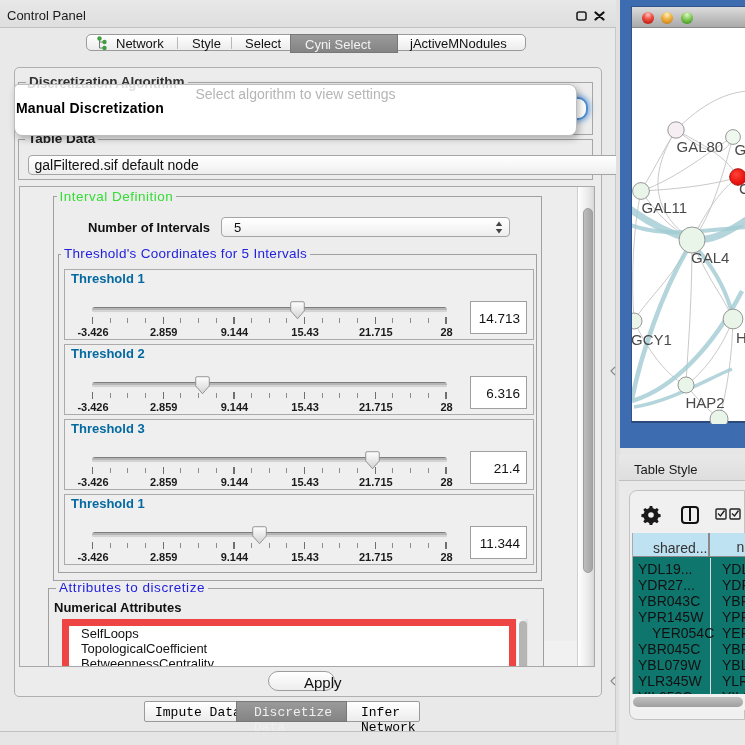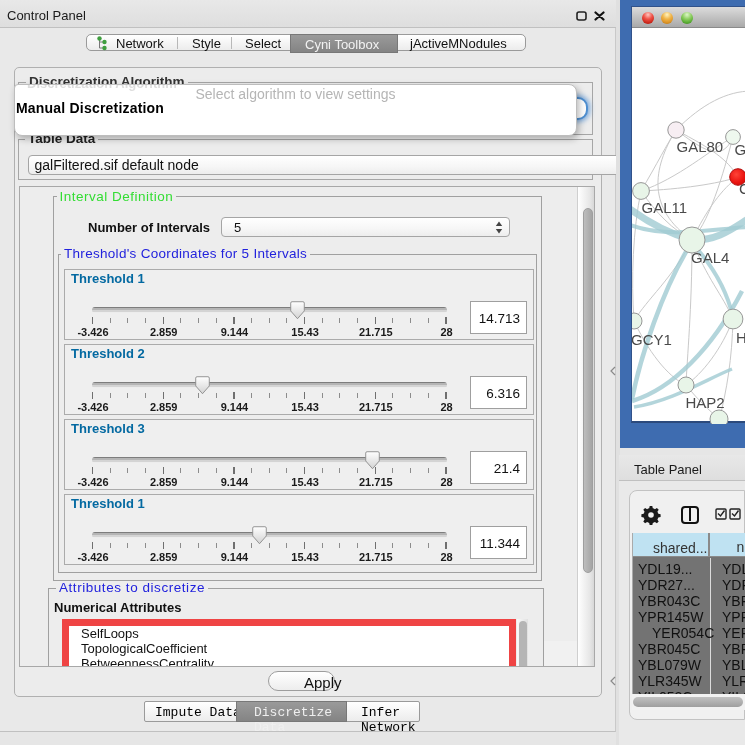--- a/index.html
+++ b/index.html
@@ -89,21 +89,21 @@
     <circle cx="2.5" cy="2.5" r="2.2" fill="#3f9e3f"></circle>
       <circle cx="7.5" cy="6" r="2.2" fill="#3f9e3f"></circle>
       <circle cx="7.5" cy="12" r="2.2" fill="#3f9e3f"></circle>
   </svg>
   <span class="ttxt" style="left:29px">Network</span>
   <div class="tsep" style="left:90px"></div>
   <span class="ttxt" style="left:105px">Style</span>
   <div class="tsep" style="left:144px"></div>
   <span class="ttxt" style="left:158px">Select</span>
   <div id="tabdark1">
-      <span>Cyni Toolbox</span>
+      <span>Cyni Select</span>
     </div>
   <span class="ttxt" style="left:323px">jActiveMNodules</span>
 </div>
 
 <div id="panelA" class="abs"></div>
 
 <div class="group" style="left:18px; top:82px; width:575px; height:53px;"></div>
 <span class="gtitle" style="left:26px; top:75px; background:#ececec; font-weight:bold; color:#333; position:absolute;">Discretization Algorithm</span>
 
 <div class="abs" style="left:540px; top:97px; width:48px; height:23px; border-radius:0 10px 10px 0; background:#fdfdfd; border:2px solid #4f8fd0; box-shadow:0 0 5px 2px rgba(90,150,215,.75);"></div>
@@ -311,21 +311,21 @@
       <text x="59" y="234">GAL4</text>
       <text x="-1" y="316">GCY1</text>
       <text x="104" y="314">H</text>
       <text x="53.5" y="379">HAP2</text>
     </g>
   </svg>
 </div>
 
 <div id="tpwin" class="abs">
   <div id="tptitle">
-      <span style="position:absolute; left:15px; top:7px; font-size:13px; color:#1a1a1a;">Table Panel</span>
+      <span style="position:absolute; left:15px; top:7px; font-size:13px; color:#1a1a1a;">Table Style</span>
     </div>
 </div>
 <div id="tpinner" class="abs"></div>
 
 <svg class="abs" style="left:641px; top:505px;" width="20" height="20" viewBox="0 0 20 20">
   <g fill="#1a1a1a">
     <path d="M8.7 1 h2.6 l0.5 2.3 a7 7 0 0 1 2.1 0.9 l2-1.3 1.8 1.8 -1.3 2 a7 7 0 0 1 0.9 2.1 l2.3 0.5 v2.6 l-2.3 0.5 a7 7 0 0 1 -0.9 2.1 l1.3 2 -1.8 1.8 -2-1.3 a7 7 0 0 1 -2.1 0.9 l-0.5 2.3 h-2.6 l-0.5-2.3 a7 7 0 0 1 -2.1-0.9 l-2 1.3 -1.8-1.8 1.3-2 a7 7 0 0 1 -0.9-2.1 l-2.3-0.5 v-2.6 l2.3-0.5 a7 7 0 0 1 0.9-2.1 l-1.3-2 1.8-1.8 2 1.3 a7 7 0 0 1 2.1-0.9 Z"></path>
   </g>
   <circle cx="10" cy="10" r="2.8" fill="#f0f0f0"></circle>
 </svg>
@@ -334,21 +334,21 @@
 </div>
 <svg class="abs" style="left:715px; top:508px;" width="26" height="12" viewBox="0 0 26 12">
   <g fill="none" stroke="#222" stroke-width="1.4">
     <rect x="1" y="1" width="10" height="10" rx="1"></rect>
     <rect x="15" y="1" width="10" height="10" rx="1"></rect>
     <path d="M3 5.5 L5.5 8 L9.5 2.5"></path>
     <path d="M17 5.5 L19.5 8 L23.5 2.5"></path>
   </g>
 </svg>
 
-<div class="abs" style="left:632px; top:533px; width:113px; height:161px; border-left:1px solid #aaa; background:#737373; overflow:hidden;">
+<div class="abs" style="left:632px; top:533px; width:113px; height:161px; border-left:1px solid #aaa; background:#0f766e; overflow:hidden;">
   <div style="position:absolute; left:0; top:0; width:76.5px; height:24px; background:#bfe2f2; border-bottom:1.5px solid #8a8a8a; border-right:2px solid #8a8a8a;">
     <span style="position:absolute; left:20px; top:7px; font-size:14px; color:#333;">shared...</span>
   </div>
   <div style="position:absolute; left:76.5px; top:0; width:37px; height:24px; background:#bfe2f2; border-bottom:1.5px solid #8a8a8a;">
     <span style="position:absolute; left:27px; top:6px; font-size:14px; color:#333;">n</span>
   </div>
   <div style="position:absolute; left:76.5px; top:25px; width:1px; height:136px; background:#dcdcdc;"></div>
   <div class="trowtxt" style="left:5px;  top:28px">YDL19...</div>
     <div class="trowtxt" style="left:89px; top:28px">YDL1</div>
   <div class="trowtxt" style="left:5px;  top:44px">YDR27...</div>

